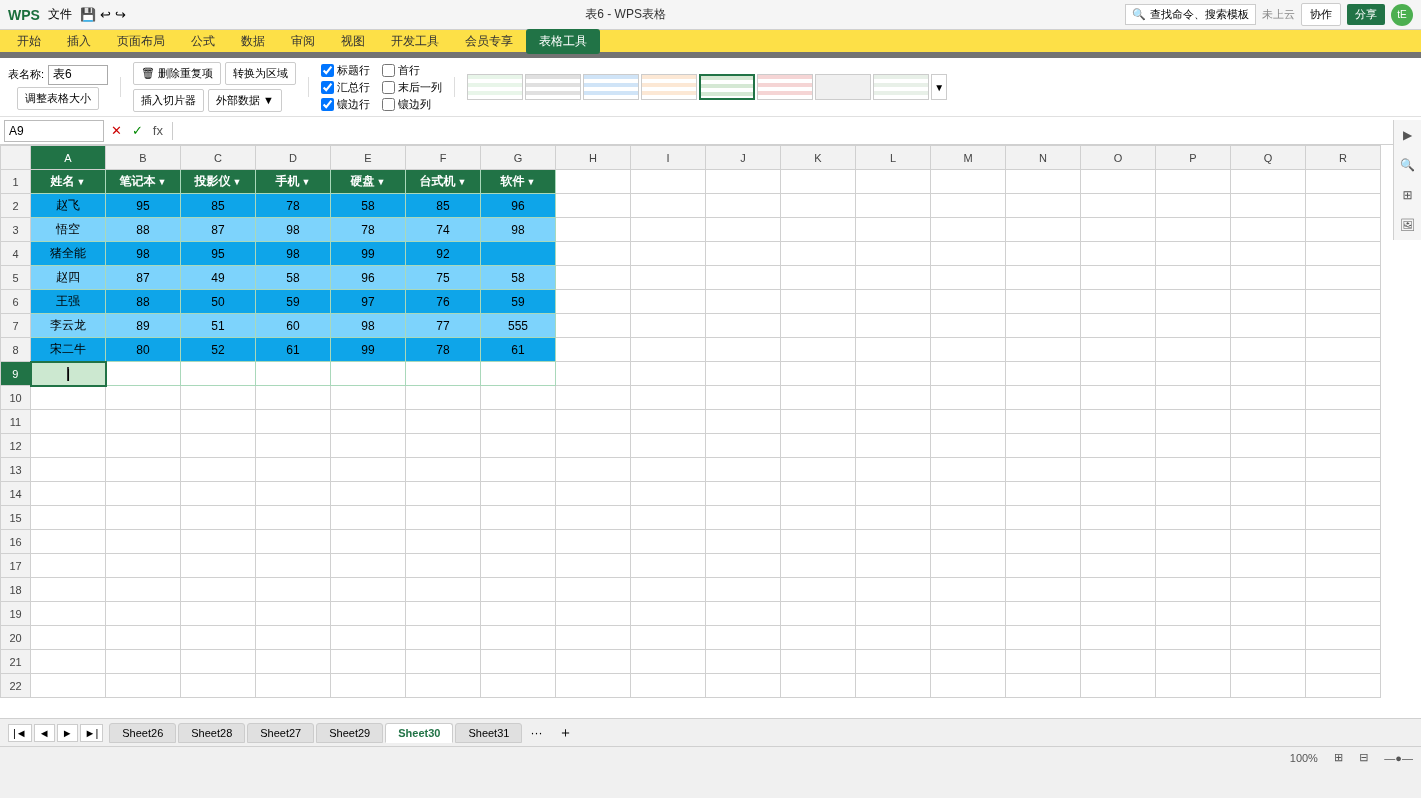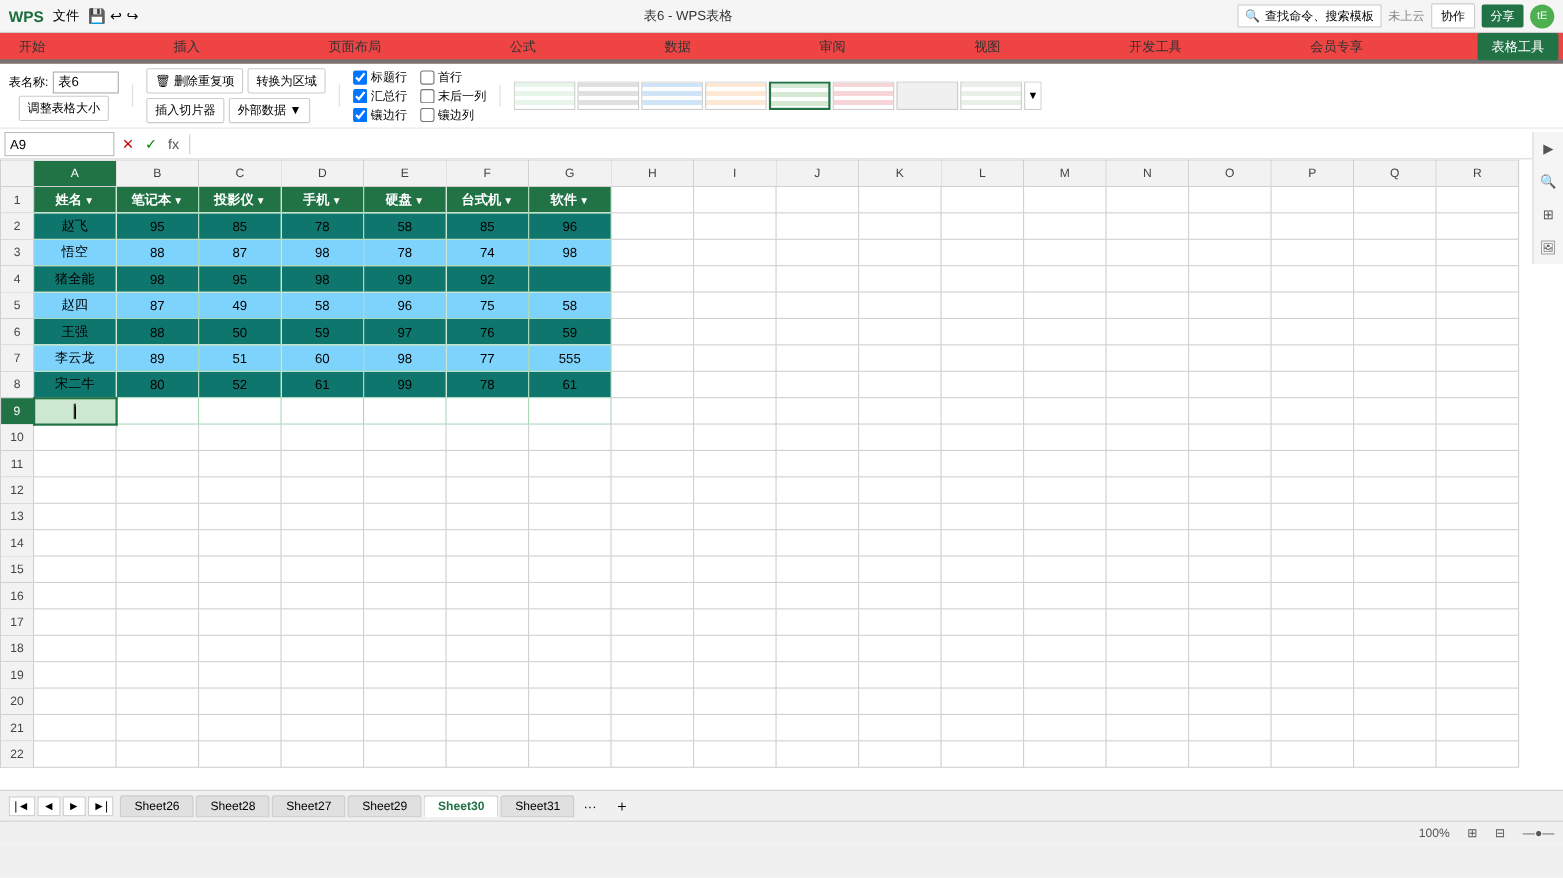--- a/index.html
+++ b/index.html
@@ -14,24 +14,23 @@
       padding: 0 8px;
       border-bottom: 1px solid #d0d0d0;
       font-size: 12px;
     }
     .title-bar-left { display: flex; align-items: center; gap: 8px; }
     .title-bar-center { flex: 1; text-align: center; font-size: 12px; color: #333; }
     .ribbon-tabs {
       display: flex;
       align-items: center;
       height: 28px;
-      background: #ef4444;
-      border-bottom: 4px solid #737373;
+      background: #fde047;
+      border-bottom: 6px solid #737373;
       padding: 0 4px;
-      justify-content: space-between;
     }
     .ribbon-tab {
       padding: 4px 12px;
       font-size: 12px;
       cursor: pointer;
       color: #333;
       border: 1px solid transparent;
       white-space: nowrap;
     }
     .ribbon-tab.active {
@@ -190,21 +189,21 @@
       background: #217346;
       color: #fff;
       font-weight: bold;
       text-align: center;
     }
     .table-header-cell .filter-arrow {
       font-size: 9px;
       margin-left: 2px;
     }
 
-    .table-row-even { background: #0f766e; margin-left: 32px; }
+    .table-row-even { background: #0ea5e9; margin-left: 32px; }
     .table-row-odd { background: #7dd3fc; }
 
     
     .in-table {
       border: 1px solid #a9d8ba !important;
     }
 
     
     .sheet-tabs {
       display: flex;

